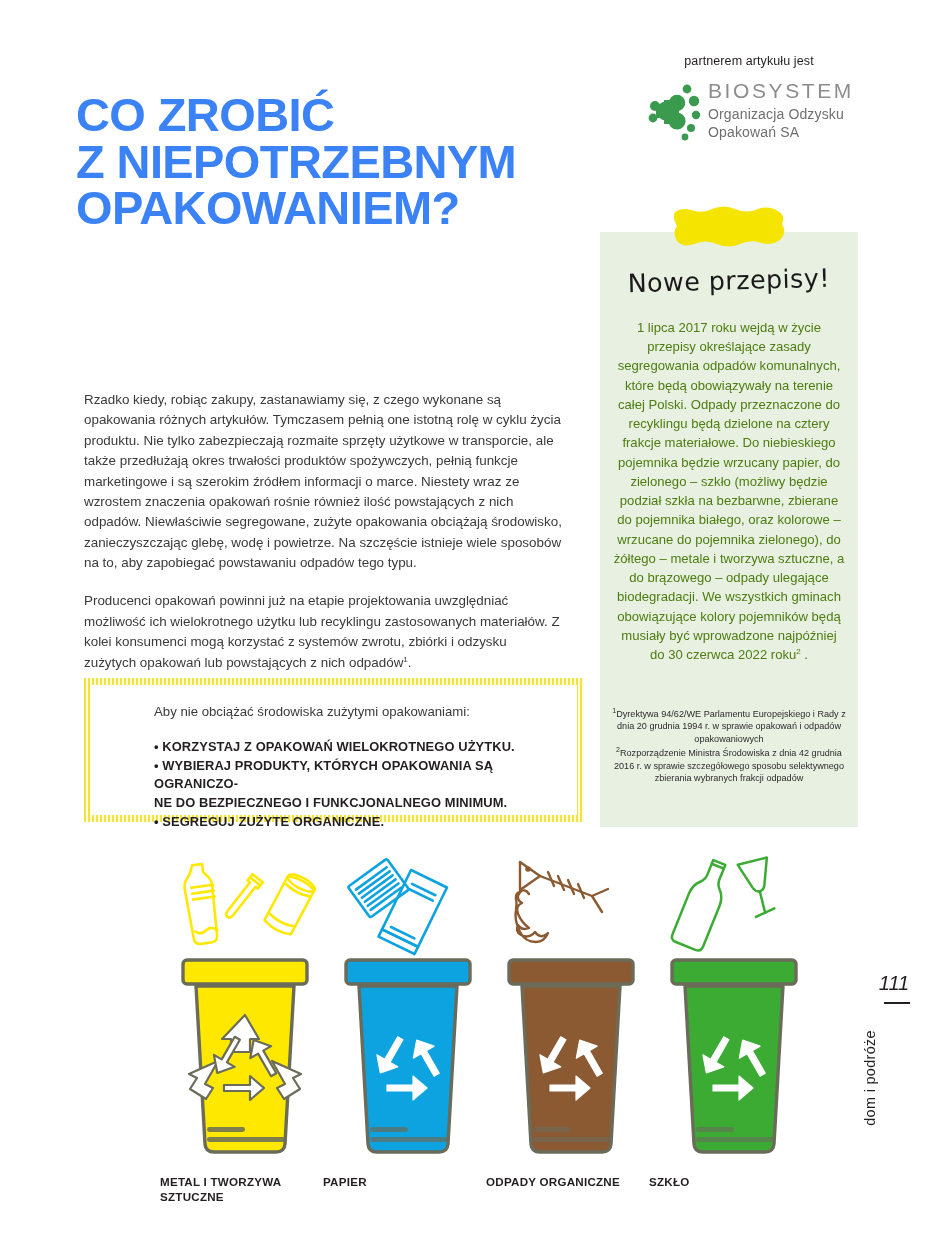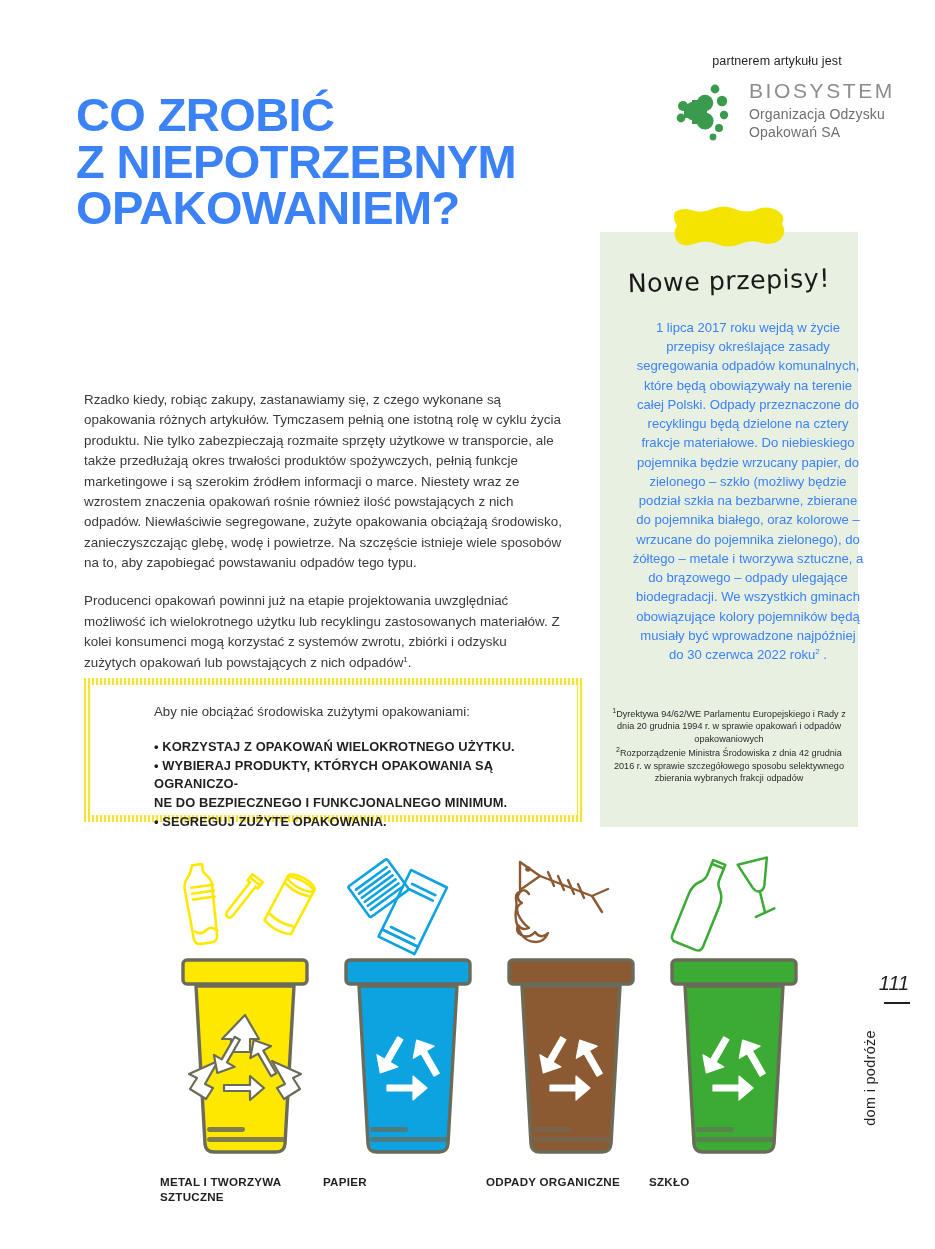--- a/index.html
+++ b/index.html
@@ -7,25 +7,25 @@
     width:935px;height:1249px;
     background:#ffffff;
     font-family:"Liberation Sans", sans-serif;
     color:#231f20;
     position:relative;
     overflow:hidden;
   }
   .page{position:relative;width:935px;height:1249px;}
 
   
-  .partner-block{position:absolute;left:672px;top:54px;width:210px;}
+  .partner-block{position:absolute;left:644px;top:54px;width:210px;}
   .partner-label{font-size:12.5px;color:#231f20;text-align:center;letter-spacing:.1px;}
   .logo-row{display:flex;align-items:center;margin-top:12px;}
   .logo-mark{width:60px;height:62px;flex:0 0 60px;}
-  .logo-text{margin-left:17px;}
+  .logo-text{margin-left:4px;}
   .logo-name{font-size:21px;letter-spacing:2.6px;color:#8d8d8d;line-height:1;font-family:"Liberation Sans",sans-serif;}
   .logo-sub{font-size:14px;color:#6f6f6f;line-height:1.28;margin-top:5px;letter-spacing:.15px;}
 
   
   .headline{position:absolute;left:76px;top:60px;width:540px;
     font-size:47px;line-height:.99;font-weight:bold;color:#3b82f6;
     letter-spacing:-0.6px;margin-top:32px;}
   .headline div{white-space:nowrap;}
 
   
@@ -54,22 +54,22 @@
   .callout-list{margin-top:17px;font-size:12.9px;font-weight:bold;color:#231f20;line-height:1.38;letter-spacing:.1px;}
   .callout-list div{margin-bottom:1px;}
 
   
   .greenbox{position:absolute;left:600px;top:232px;width:258px;height:595px;
     background:#e8f0e2;}
   .tape{position:absolute;left:672px;top:205px;width:118px;height:44px;}
   .green-title{position:absolute;left:600px;top:262px;width:258px;text-align:center;
     font-size:26px;color:#231f20;font-family:"DejaVu Sans",sans-serif;}
   .green-title svg{display:block;margin:0 auto;}
-  .green-body{position:absolute;left:632px;top:318px;width:232px;
-    font-size:13.1px;line-height:1.47;color:#3b82f6;text-align:center;}
+  .green-body{position:absolute;left:613px;top:318px;width:232px;
+    font-size:13.1px;line-height:1.47;color:#4d7c0f;text-align:center;}
   .green-body sup{font-size:8px;vertical-align:super;}
   .green-notes{position:absolute;left:608px;top:706px;width:242px;
     font-size:9.1px;line-height:1.36;color:#2b2b2b;text-align:center;}
   .green-notes sup{font-size:7px;vertical-align:super;}
 
   
   .bins{position:absolute;left:160px;top:852px;width:690px;height:330px;}
   .bin{position:absolute;top:0;width:170px;text-align:left;}
   .bin .items{height:105px;}
   .bin .label{margin-top:13px;font-size:11.6px;font-weight:bold;color:#231f20;
@@ -131,21 +131,21 @@
     <p><span>Producenci opakowań powinni już na etapie projektowania uwzględniać możliwość ich wielokrotnego użytku lub recyklingu zastosowanych materiałów. Z kolei konsumenci mogą korzystać z systemów zwrotu, zbiórki i odzysku zużytych opakowań lub powstających z nich odpadów</span><sup>1</sup>.</p>
   </div>
 
   <div class="callout">
     <div class="callout-inner">
       <div class="callout-intro">Aby nie obciążać środowiska zużytymi opakowaniami:</div>
       <div class="callout-list">
         <div>• KORZYSTAJ Z OPAKOWAŃ WIELOKROTNEGO UŻYTKU.</div>
         <div>• WYBIERAJ PRODUKTY, KTÓRYCH OPAKOWANIA SĄ OGRANICZO-</div>
         <div>NE DO BEZPIECZNEGO I FUNKCJONALNEGO MINIMUM.</div>
-        <div>• SEGREGUJ ZUŻYTE OPAKOWANIA.</div>
+        <div>• SEGREGUJ ZUŻYTE ORGANICZNE.</div>
       </div>
     </div>
   </div>
 
   <div class="greenbox"></div>
   <div class="tape">
     <svg viewBox="0 0 118 44" width="118" height="44">
       <path d="M3,7 Q10,2 19,5 Q30,9 40,4 Q52,-1 63,4 Q75,9 86,4 Q97,0 106,6
                Q114,11 110,19 Q115,27 109,34 Q101,41 90,38 Q79,34 68,39
                Q56,44 45,39 Q33,34 22,39 Q11,43 5,36 Q0,28 5,21 Q0,13 3,7 Z" fill="#f5e400"></path>

